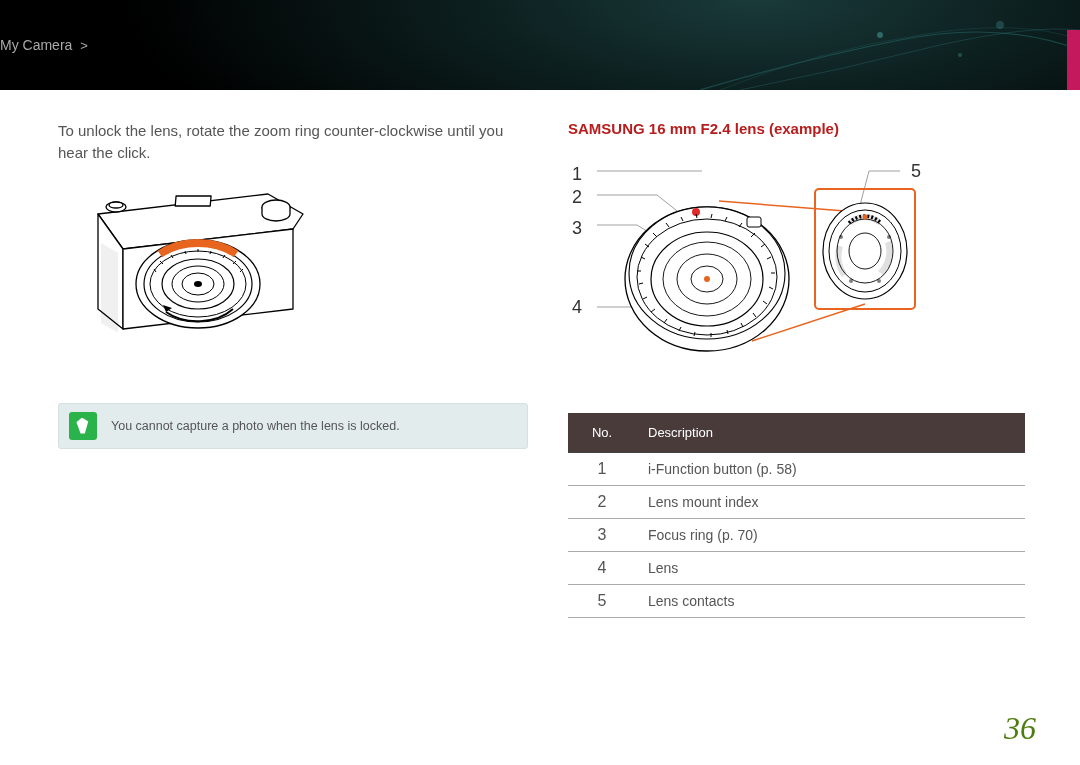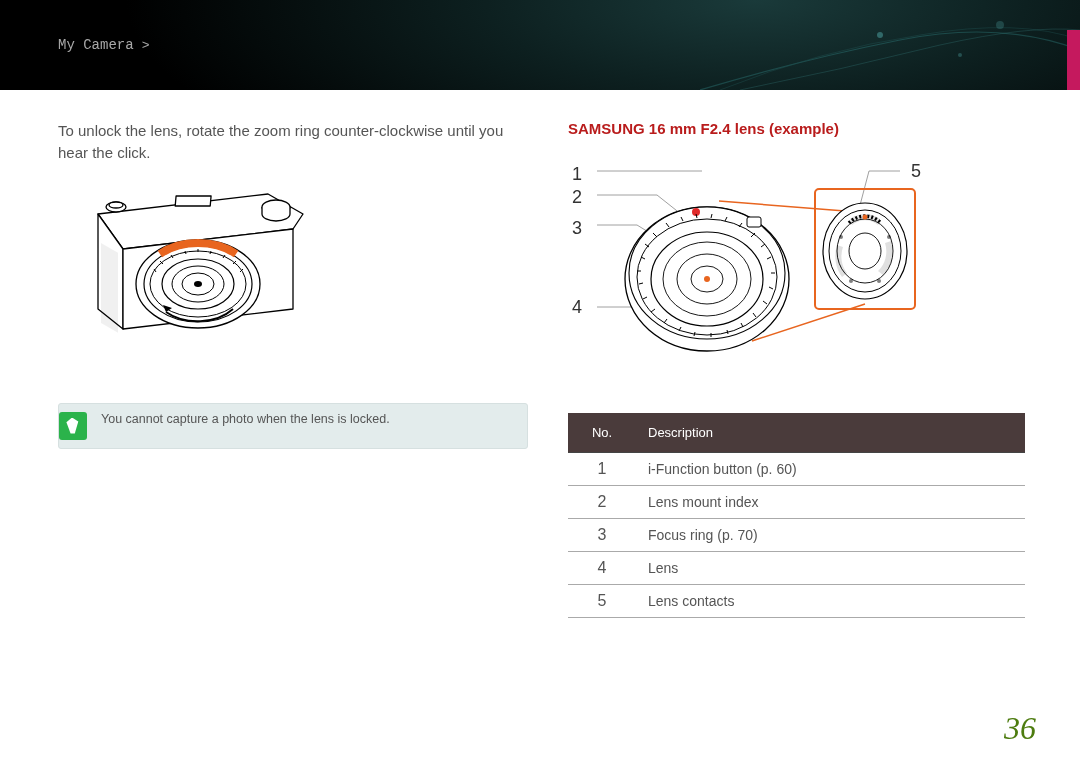--- a/index.html
+++ b/index.html
@@ -14,23 +14,21 @@
   }
 
   
   .header {
     width: 100%;
     height: 90px;
     background: radial-gradient(ellipse 900px 300px at 70% 0%, #1a3a3a 0%, #0d2020 30%, #000000 70%);
     position: relative;
     display: flex;
     align-items: center;
-    padding-left: 58px;
     box-sizing: border-box;
-    font-family: Liberation Mono, monospace;
   }
   .header-swirl {
     position: absolute;
     right: 0; top: 0;
     width: 380px; height: 90px;
     overflow: hidden;
     opacity: 0.5;
   }
   .header-swirl svg { width:100%; height:100%; }
   .header .breadcrumb {
@@ -80,21 +78,22 @@
     margin: 5px 0 18px 10px;
   }
   .camera-figure svg { width: 100%; height: auto; }
 
   
   .note-box {
     background: #e3ecec;
     border: 1px solid #d6e0e0;
     border-radius: 3px;
     display: flex;
-    padding: 8px 0;
+    align-items: center;
+    padding: 8px 10px;
     gap: 14px;
     margin-top: 25px;
   }
   .note-icon {
     width: 28px; height: 28px;
     background: #2bb34b;
     border-radius: 3px;
     position: relative;
     flex-shrink: 0;
   }
@@ -373,21 +372,21 @@
     <table class="desc">
       <thead>
         <tr>
           <th class="no">No.</th>
           <th>Description</th>
         </tr>
       </thead>
       <tbody>
         <tr>
           <td class="no">1</td>
-          <td>i-Function button (p. 60)</td>
+          <td>i-Function button (p. 58)</td>
         </tr>
         <tr>
           <td class="no">2</td>
           <td>Lens mount index</td>
         </tr>
         <tr>
           <td class="no">3</td>
           <td>Focus ring (p. 70)</td>
         </tr>
         <tr>

